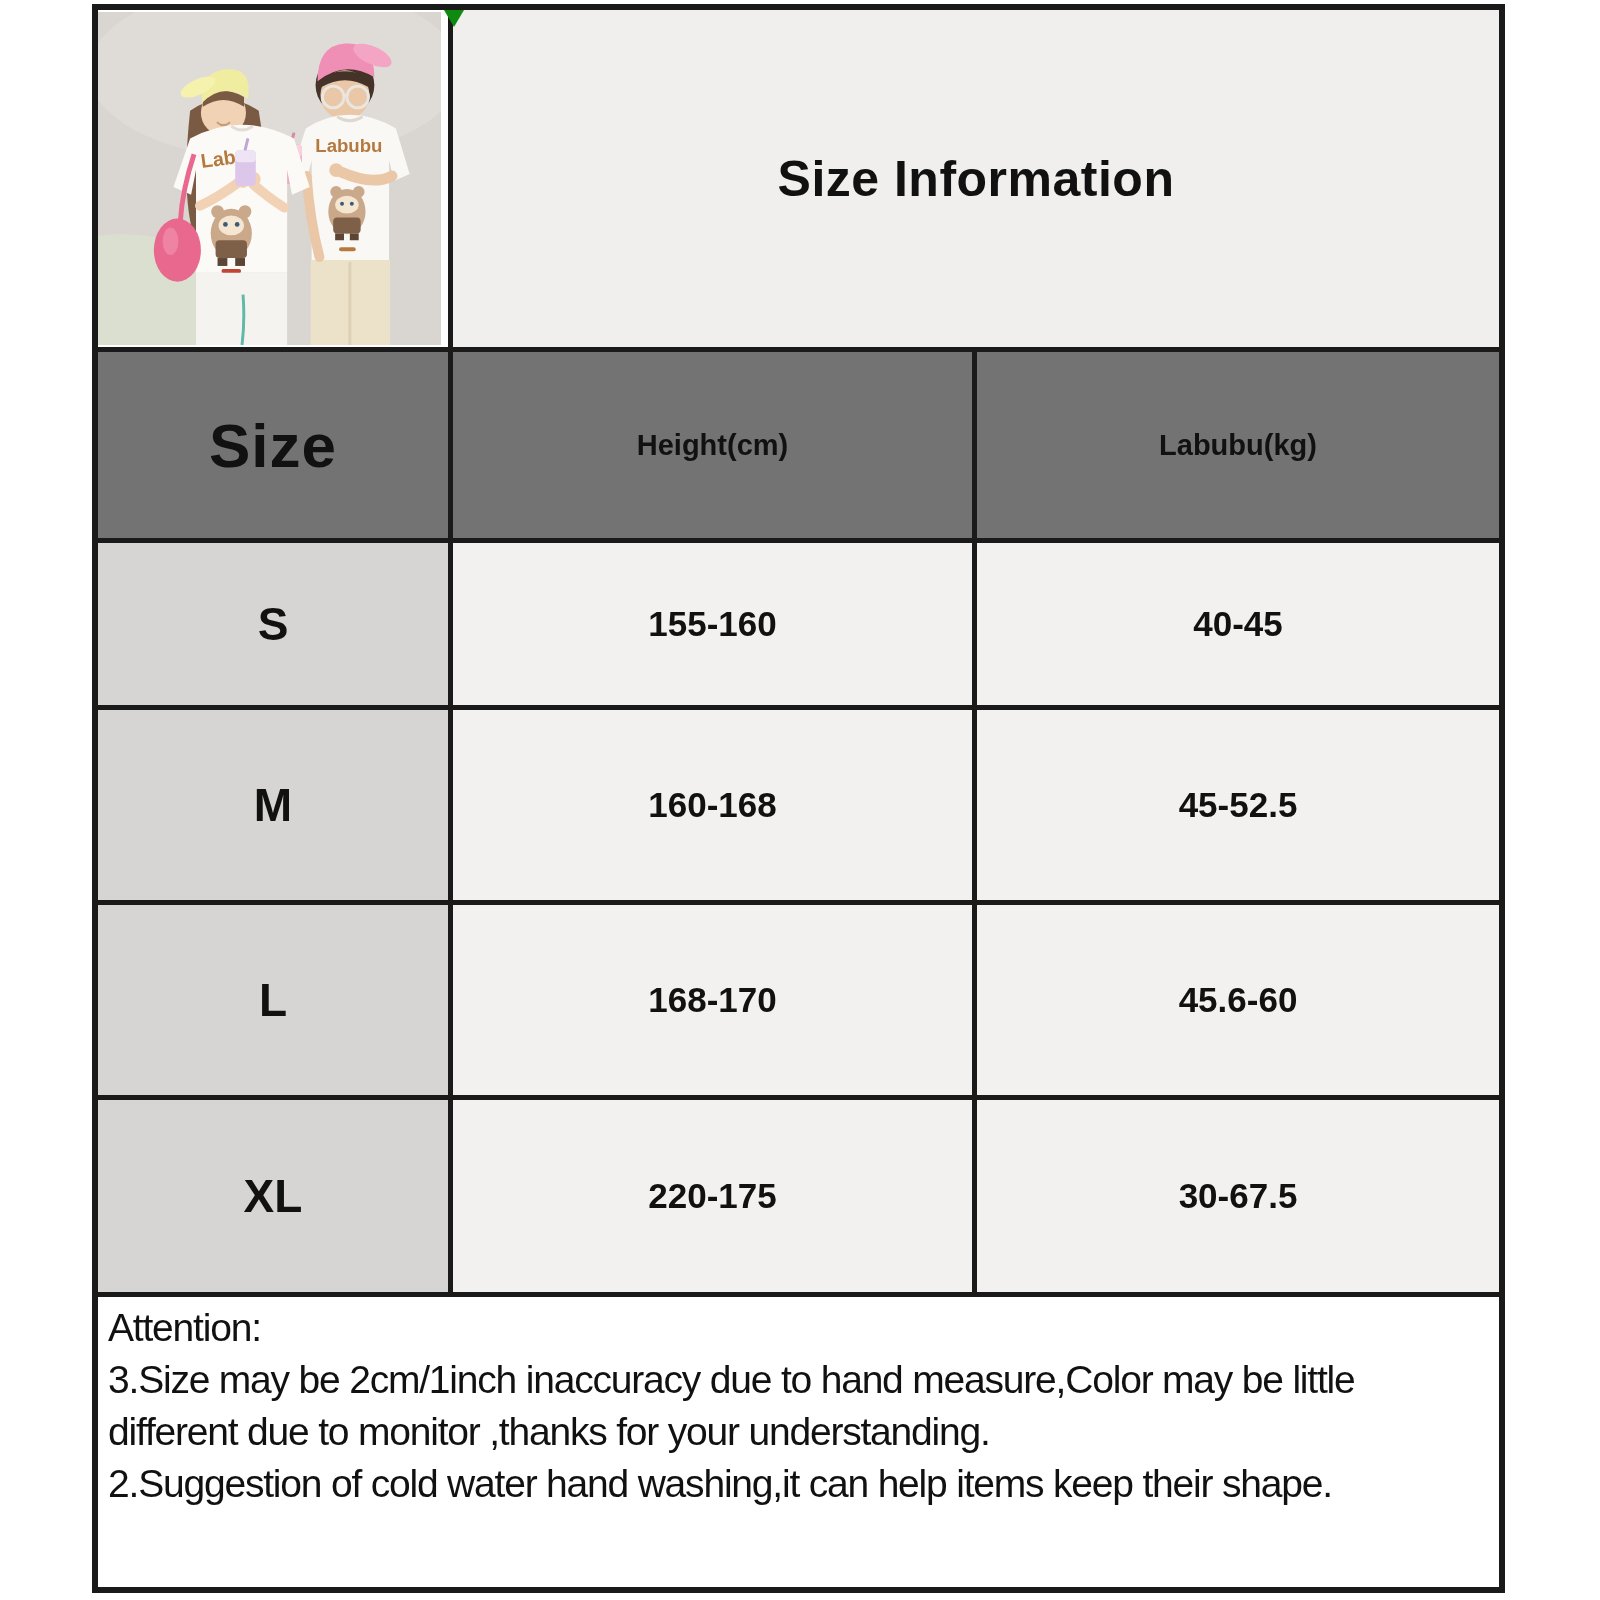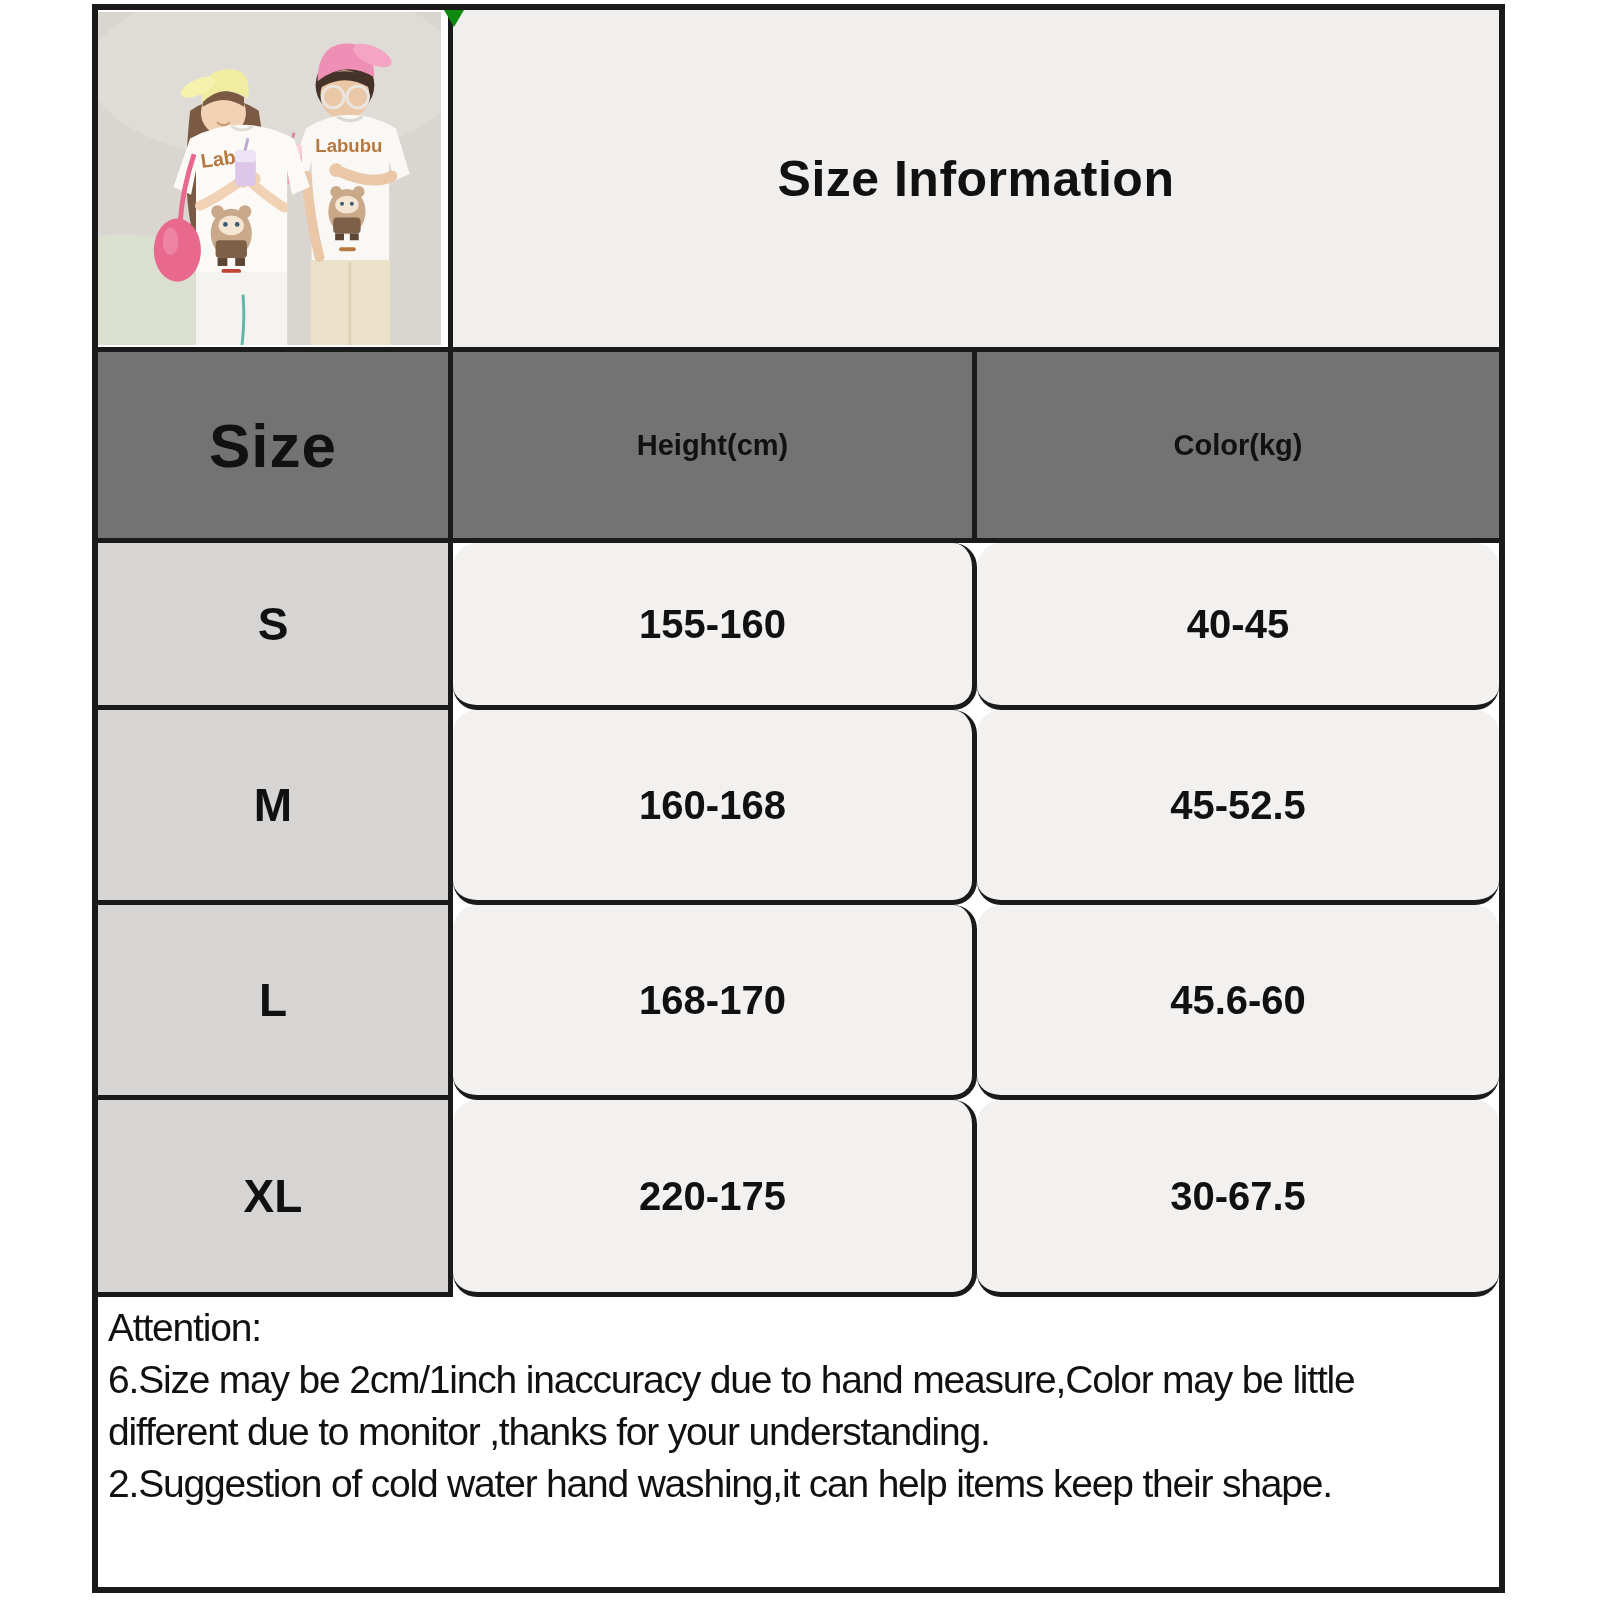--- a/index.html
+++ b/index.html
@@ -58,21 +58,21 @@
     border-top: 17px solid #0f8a10;
   }
 
   
   .head { background: #737373; font-weight: 700; }
   .h-size   { font-size: 62px; letter-spacing: 1px; }
   .h-col    { font-size: 29px; }
 
   
   .rowhead { background: #d6d5d4; font-weight: 700; font-size: 46px; }
-  .val     { background: #f2f1f0; font-weight: 700; font-size: 40px; border-radius: 24px; }
+  .val     { background: #f2f1f0; font-weight: 700; font-size: 35px; }
 
   
   .c-attn {
     grid-column: 1 / 4;
     background: #ffffff;
     flex-direction: column;
     align-items: flex-start;
     justify-content: flex-start;
     text-align: left;
     padding: 5px 16px 5px 10px;
@@ -176,37 +176,37 @@
     </svg>
   </div>
 
   <div class="cell c-title no-r">
     <span class="corner-marker"></span>
     <span>Size Information</span>
   </div>
 
   <div class="cell head h-size">Size</div>
   <div class="cell head h-col">Height(cm)</div>
-  <div class="cell head h-col no-r">Color(kg)</div>
+  <div class="cell head h-col no-r">Labubu(kg)</div>
 
   <div class="cell rowhead">S</div>
   <div class="cell val">155-160</div>
   <div class="cell val no-r">40-45</div>
 
   <div class="cell rowhead">M</div>
   <div class="cell val">160-168</div>
   <div class="cell val no-r">45-52.5</div>
 
   <div class="cell rowhead">L</div>
   <div class="cell val">168-170</div>
   <div class="cell val no-r">45.6-60</div>
 
   <div class="cell rowhead">XL</div>
   <div class="cell val">220-175</div>
   <div class="cell val no-r">30-67.5</div>
 
   <div class="cell c-attn no-r no-b">
     <p>Attention:</p>
-    <p>6.Size may be 2cm/1inch inaccuracy due to hand measure,Color may be little different due to monitor ,thanks for your understanding.</p>
+    <p>3.Size may be 2cm/1inch inaccuracy due to hand measure,Color may be little different due to monitor ,thanks for your understanding.</p>
     <p>2.Suggestion of cold water hand washing,it can help items keep their shape.</p>
   </div>
 
 </div>
 
 </body></html>

